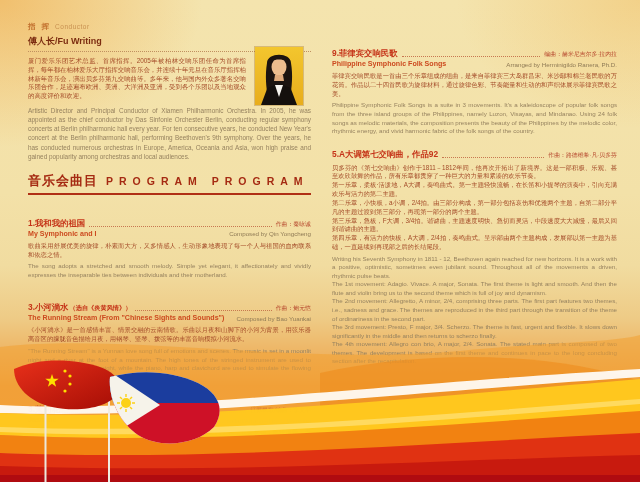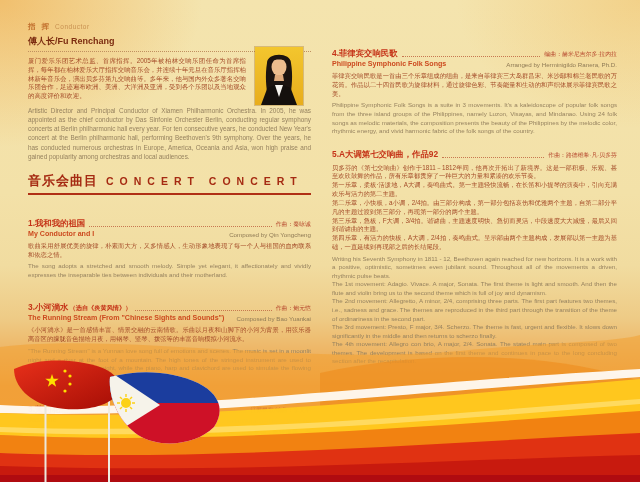--- a/index.html
+++ b/index.html
@@ -26,40 +26,40 @@
   .prog-header{margin-top:10px;border-bottom:2px solid #b03015;padding-bottom:3px;color:#a52a12;white-space:nowrap;}
   .prog-header .zh{font-size:13px;font-weight:bold;letter-spacing:1px;}
   .prog-header .en{font-size:10.5px;font-weight:bold;letter-spacing:6px;margin-left:8px;}
 
   .item{margin-top:23px;}
   .trow{display:flex;align-items:flex-end;}
   .t-zh{font-size:8.4px;font-weight:bold;color:#c53318;white-space:nowrap;}
   .t-zh-sub{font-size:6.2px;font-weight:bold;color:#c53318;white-space:nowrap;margin-left:1px;}
   .leader{flex:1;border-bottom:1px dotted #c87850;margin:0 4px 2px;min-width:8px;}
   .c-zh{font-size:5.9px;color:#b5452c;white-space:nowrap;}
-  .trow2{display:flex;justify-content:space-between;align-items:flex-end;margin-top:1px;}
+  .trow2{display:flex;justify-content:space-between;align-items:center;margin-top:1px;}
   .t-en{font-size:7.1px;font-weight:bold;color:#cc4a1f;}
   .c-en{font-size:6.2px;color:#8f7a55;white-space:nowrap;margin-left:6px;}
   .d-zh{font-size:6.3px;line-height:1.4;color:#a34a28;margin-top:4px;text-align:justify;word-break:break-all;white-space:pre-line;}
   .d-en{font-size:6.2px;line-height:1.38;color:#96825f;margin-top:3px;text-align:justify;white-space:pre-line;}
 
   .waves{position:absolute;left:0;bottom:0;width:640px;height:175px;}
 </style>
 </head>
 <body>
 
 <div class="spread">
   <div class="corner-glow-tl"></div>
   <div class="corner-glow-tr"></div>
 
   <div class="col-left">
     <div class="cond-label">
       <span>指 挥</span><span class="en">Conductor</span>
     </div>
-    <div class="cond-name">傅人长/Fu Renchang</div>
+    <div class="cond-name">傅人长/Fu Writing</div>
     <div class="dotline"></div>
     <div class="bio-zh">厦门爱乐乐团艺术总监、首席指挥。2005年被柏林交响乐团任命为首席指挥，每年都在柏林爱乐大厅指挥交响音乐会，并连续十年元旦在音乐厅指挥柏林新年音乐会，演出贝多芬第九交响曲等。多年来，他与国内外众多著名交响乐团合作，足迹遍布欧洲、美洲、大洋洲及亚洲，受到各个乐团以及当地观众的高度评价和欢迎。</div>
     <div class="bio-en">Artistic Director and Principal Conductor of Xiamen Philharmonic Orchestra. In 2005, he was appointed as the chief conductor by Das Sinfonie Orchester Berlin, conducting regular symphony concerts at Berlin philharmonic hall every year. For ten consecutive years, he conducted New Year's concert at the Berlin philharmonic hall, performing Beethoven's 9th symphony. Over the years, he has conducted numerous orchestras in Europe, America, Oceania and Asia, won high praise and gained popularity among orchestras and local audiences.</div>
 
     <div class="photo">
       <svg width="48" height="58" viewBox="0 0 48 58">
         <defs>
           <linearGradient id="gold" x1="0" y1="0" x2="0" y2="1">
             <stop offset="0" stop-color="#f3c62e"></stop>
               <stop offset="1" stop-color="#e8ad1c"></stop>
@@ -69,31 +69,31 @@
         <path d="M12,16 C12,5 36,5 36,16 C38,28 37,40 35,50 L13,50 C11,40 10,28 12,16 Z" fill="#1c1410"></path>
         <ellipse cx="24" cy="20" rx="7.5" ry="9" fill="#edbd8e"></ellipse>
         <path d="M16,12 C18,7 30,7 32,12 C33,14 32,15 31,14 C28,12 20,12 17,14 C16,15 15,14 16,12 Z" fill="#1c1410"></path>
         <path d="M20,28 L28,28 L29,34 L19,34 Z" fill="#e0ab7c"></path>
         <path d="M6,58 L12,42 C16,37 32,37 36,42 L42,58 Z" fill="#15100d"></path>
         <path d="M20,38 L24,50 L28,38 Z" fill="#f7f4ee"></path>
       </svg>
     </div>
 
     <div class="prog-header">
-      <span class="zh">音乐会曲目</span><span class="en">CONCERT CONCERT</span>
+      <span class="zh">音乐会曲目</span><span class="en">PROGRAM PROGRAM</span>
     </div>
 
     <div class="item">
       <div class="trow">
         <span class="t-zh">1.我和我的祖国</span>
         <span class="leader"></span>
         <span class="c-zh">作曲：秦咏诚</span>
       </div>
       <div class="trow2">
-        <span class="t-en">My Conductor and I</span>
+        <span class="t-en">My Symphonic and I</span>
         <span class="c-en">Composed by Qin Yongcheng</span>
       </div>
       <div class="d-zh">歌曲采用舒展优美的旋律，朴素而大方，又多情感人，生动形象地表现了每一个人与祖国的血肉联系和依恋之情。</div>
       <div class="d-en">The song adopts a stretched and smooth melody. Simple yet elegant, it affectionately and vividly expresses the inseparable ties between individuals and their motherland.</div>
     </div>
 
     <div class="item">
       <div class="trow">
         <span class="t-zh">3.小河淌水</span>
         <span class="t-zh-sub">（选自《炎黄风情》）</span>
@@ -119,21 +119,21 @@
         <span class="c-en">Jiangsu ballad/Arranged by Li Wenping</span>
       </div>
       <div class="d-zh">《茉莉花》是一首汉族民间小调，在全国各地广为传唱，其旋律委婉平和，节奏安稳，婉转流畅，表现了江南地区特有的淳朴优美的情感，流行于长江以南地区。</div>
       <div class="d-en">Jasmine, a folk tune of the Han Chinese, is quite popular nationwide. With smooth rhythm, graceful melody and a fluent unfolding, it is expressive of simple and beautiful emotions peculiar to the regions south of the Yangtze River.</div>
     </div>
   </div>
 
   <div class="col-right">
     <div class="item" style="margin-top:0;">
       <div class="trow">
-        <span class="t-zh">4.菲律宾交响民歌</span>
+        <span class="t-zh">9.菲律宾交响民歌</span>
         <span class="leader"></span>
         <span class="c-zh">编曲：赫米尼吉尔多·拉内拉</span>
       </div>
       <div class="trow2">
         <span class="t-en">Philippine Symphonic Folk Songs</span>
         <span class="c-en">Arranged by Herminigildo Ranera, Ph.D.</span>
       </div>
       <div class="d-zh">菲律宾交响民歌是一首由三个乐章组成的组曲，是来自菲律宾三大岛群吕宋、米沙鄢和棉兰老民歌的万花筒。作品以二十四首民歌为旋律材料，通过旋律色彩、节奏能量和生动的和声织体展示菲律宾民歌之美。</div>
       <div class="d-en">Philippine Symphonic Folk Songs is a suite in 3 movements. It's a kaleidoscope of popular folk songs from the three island groups of the Philippines, namely Luzon, Visayas, and Mindanao. Using 24 folk songs as melodic materials, the composition presents the beauty of the Philippines by the melodic color, rhythmic energy, and vivid harmonic fabric of the folk songs of the country.</div>
     </div>

